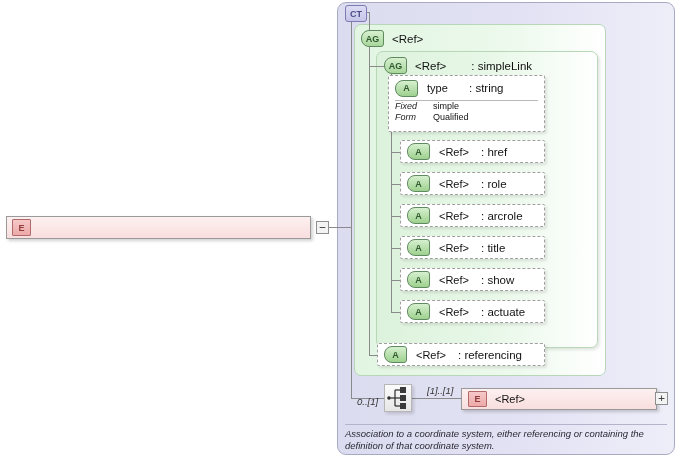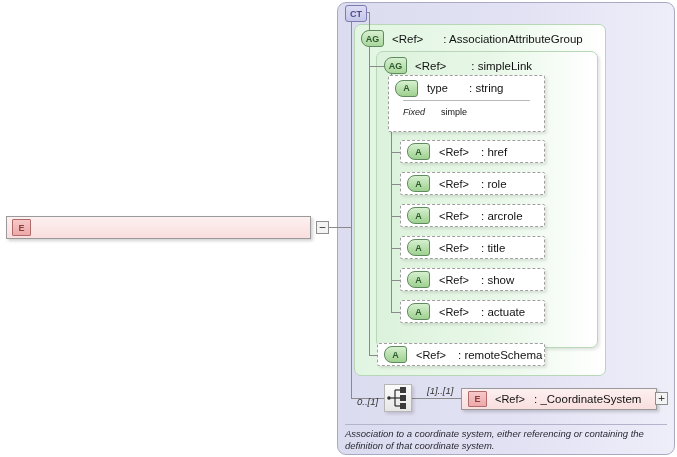--- a/index.html
+++ b/index.html
@@ -110,22 +110,22 @@
     flex:0 0 auto;
   }
   .a-name{margin-left:9px;font-size:11px;color:#111;white-space:nowrap;}
   .a-type{position:absolute;left:80px;font-size:11.5px;color:#111;white-space:nowrap;}
 
   
   #attr-type{left:388px;top:75px;width:157px;height:57px;display:block;}
   #attr-type .rowline{display:flex;align-items:center;height:24px;}
   #attr-type .a-type{left:80px;top:6px;text-align:center;}
   .facets{
-    margin:0 14px;border-top:1px solid #b8b8b8;
-    padding-top:6px;
+    margin:0 6px;border-top:1px solid #b8b8b8;
+    padding-top:0;
   }
   .facet-row{display:flex;font-size:9px;line-height:11px;}
   .facet-key{width:38px;font-style:italic;color:#222;}
   .facet-val{color:#111;}
 
   #attr-href   {left:400px;top:140px;width:145px;height:23px;}
   #attr-role   {left:400px;top:172px;width:145px;height:23px;}
   #attr-arcrole{left:400px;top:204px;width:145px;height:23px;}
   #attr-title  {left:400px;top:236px;width:145px;height:23px;}
   #attr-show   {left:400px;top:268px;width:145px;height:23px;}
@@ -213,40 +213,43 @@
 </div>
 <div class="abs toggle" id="elem-toggle">−</div>
 
 <div class="abs" id="ct-head">
   <div class="ct-badge">CT</div>
 </div>
 
 <div class="abs" id="ag1-head">
   <div class="ag-badge">AG</div>
   <div class="ag-head-lbl">&lt;Ref&gt;</div>
-  <div class="ag-head-lbl" style="margin-left:20px;">: AssociationAttributeGroup</div>
 </div>
 
 <div class="abs" id="ag2-head">
   <div class="ag-badge">AG</div>
   <div class="ag-head-lbl">&lt;Ref&gt;</div>
   <div class="ag-head-lbl" style="margin-left:25px;">: simpleLink</div>
 </div>
 
 <div class="attr" id="attr-type">
   <div class="rowline">
     <div class="a-badge">A</div>
     <div class="a-name">type</div>
     <div class="a-type">: string</div>
   </div>
   <div class="facets">
     <div class="facet-row">
       <span class="facet-key">Fixed</span>
       <span class="facet-val">simple</span>
     </div>
+    <div class="facet-row">
+      <span class="facet-key">Form</span>
+      <span class="facet-val">Qualified</span>
+    </div>
   </div>
 </div>
 
 <div class="attr" id="attr-href">
   <div class="a-badge">A</div>
   <div class="a-name">&lt;Ref&gt;</div>
   <div class="a-type">: href</div>
 </div>
 
 <div class="attr" id="attr-role">
@@ -275,21 +278,21 @@
 
 <div class="attr" id="attr-actuate">
   <div class="a-badge">A</div>
   <div class="a-name">&lt;Ref&gt;</div>
   <div class="a-type">: actuate</div>
 </div>
 
 <div class="attr" id="attr-remote">
   <div class="a-badge">A</div>
   <div class="a-name">&lt;Ref&gt;</div>
-  <div class="a-type">: remoteSchema</div>
+  <div class="a-type">: referencing</div>
 </div>
 
 <div class="card" id="card-left">0..[1]</div>
 <div class="card" id="card-right">[1]..[1]</div>
 
 <div class="abs" id="choice-icon">
   <svg width="26" height="26" viewBox="0 0 26 26">
     <circle cx="4" cy="13" r="1.8" fill="#2b2b2b"></circle>
     <line x1="5.5" y1="13" x2="10" y2="13" stroke="#2b2b2b" stroke-width="1.2"></line>
     <line x1="10" y1="5" x2="10" y2="21" stroke="#2b2b2b" stroke-width="1.2"></line>
@@ -298,18 +301,17 @@
     <line x1="10" y1="21" x2="15" y2="21" stroke="#2b2b2b" stroke-width="1.2"></line>
     <rect x="15" y="2" width="6" height="6" fill="#3a3a3a"></rect>
     <rect x="15" y="10" width="6" height="6" fill="#3a3a3a"></rect>
     <rect x="15" y="18" width="6" height="6" fill="#3a3a3a"></rect>
   </svg>
 </div>
 
 <div class="abs" id="cs-box">
   <div class="badge">E</div>
   <div class="a-name">&lt;Ref&gt;</div>
-  <div class="a-type">: _CoordinateSystem</div>
 </div>
 <div class="abs toggle" id="cs-toggle">+</div>
 
 <div class="abs" id="doc-sep"></div>
 <div class="abs" id="doc-text">Association to a coordinate system, either referencing or containing the definition of that coordinate system.</div>
 
 </body></html>

